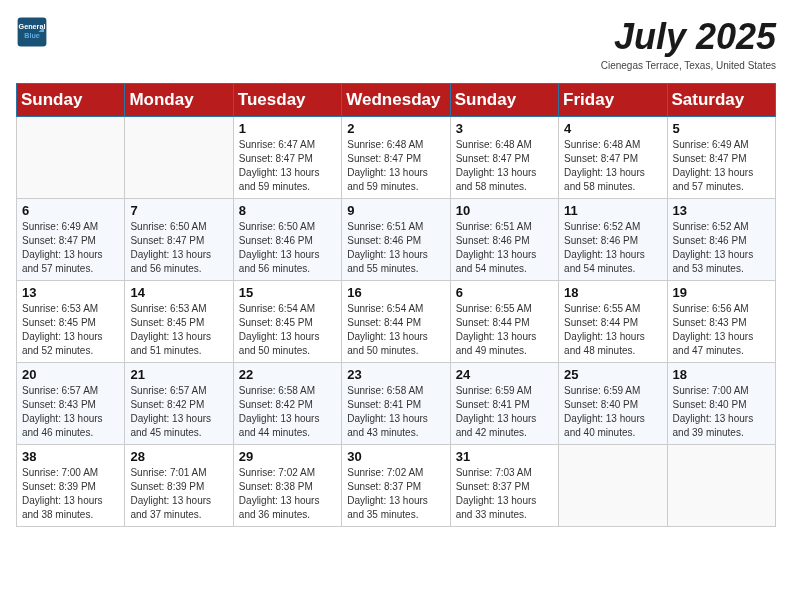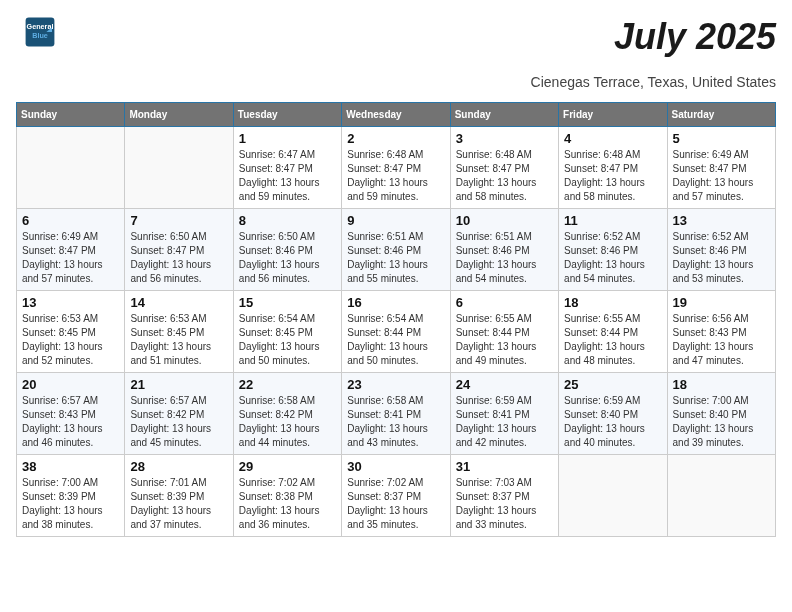--- a/index.html
+++ b/index.html
@@ -13,49 +13,48 @@
     .header {
       display: flex;
       justify-content: space-between;
       align-items: flex-start;
       margin-bottom: 12px;
     }
     .logo {
       display: flex;
       align-items: center;
       gap: 4px;
-      margin-left: 8px;
     }
     .logo-icon {
       width: 32px;
       height: 32px;
     }
     .title-block {
       text-align: right;
     }
     .main-title {
       font-size: 36px;
       font-weight: bold;
       color: #1a1a1a;
       font-style: italic;
     }
     .subtitle {
-      font-size: 14px;
+      font-size: 10px;
       color: #444;
-      margin-top: 16px;
+      margin-top: 2px;
     }
     .calendar {
       width: 100%;
       border-collapse: collapse;
       border: 1px solid #bbb;
     }
     .calendar thead th {
-      background: #737373;
+      background: #b91c1c;
       color: #fff;
-      font-size: 10px;
+      font-size: 17px;
       font-weight: bold;
       padding: 6px 4px;
       text-align: left;
       border: 1px solid #2874a6;
     }
     .calendar tbody td {
       vertical-align: top;
       border: 1px solid #ccc;
       padding: 4px 5px;
       width: calc(100% / 7);

